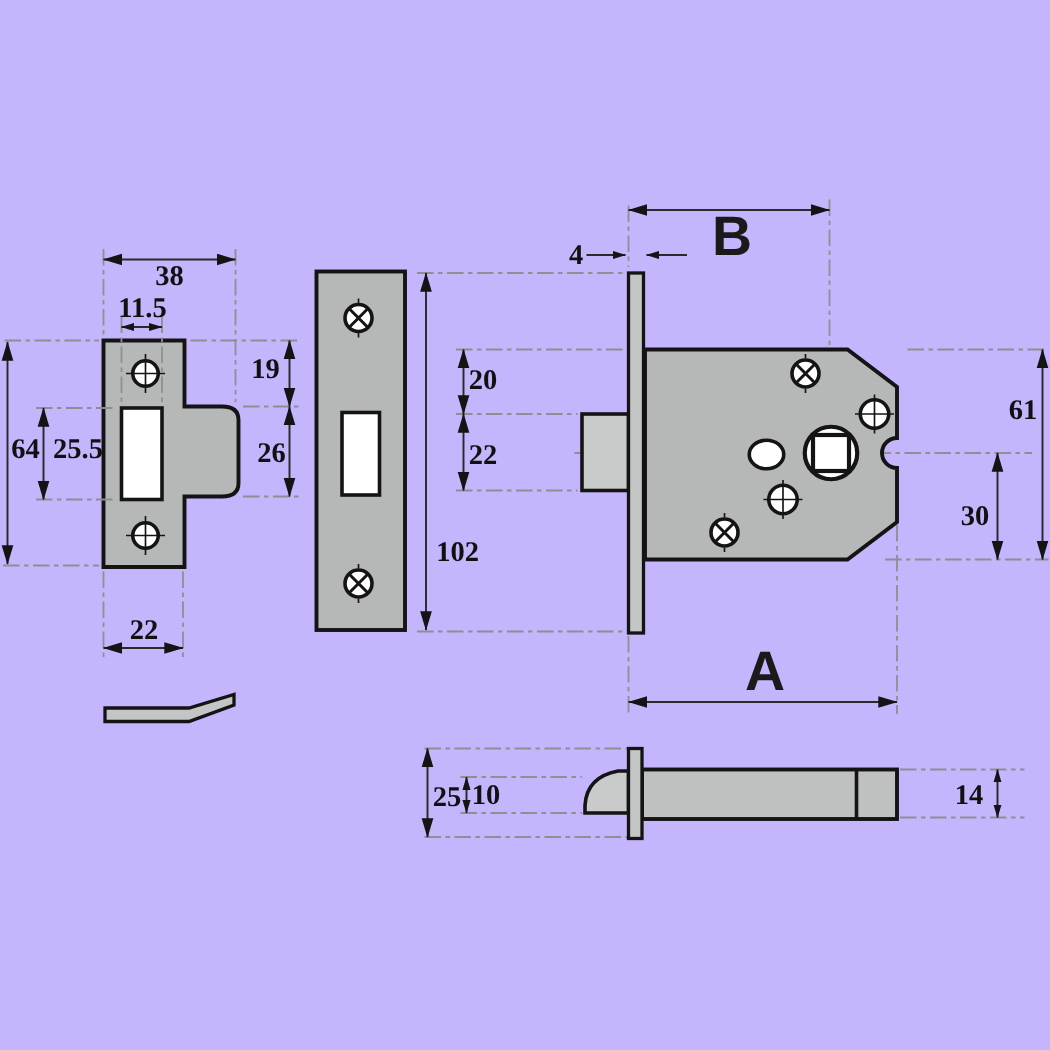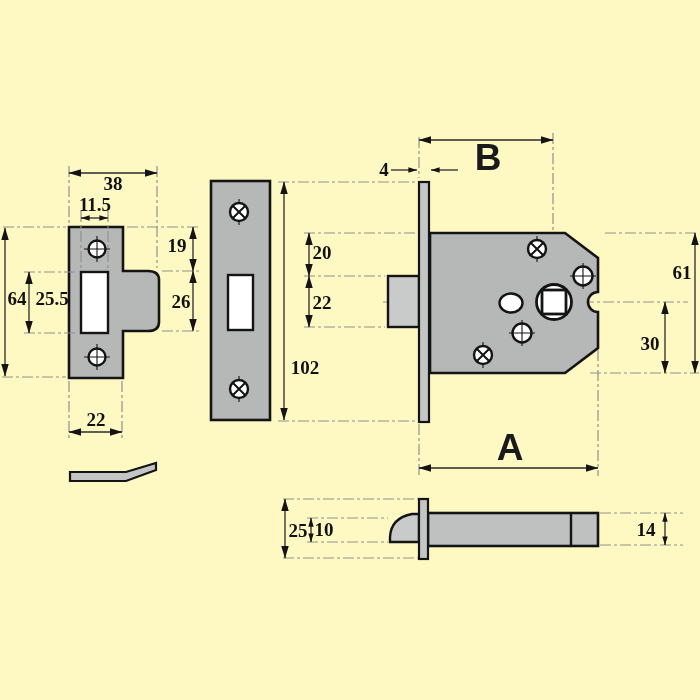--- a/index.html
+++ b/index.html
@@ -1,16 +1,16 @@
 <!DOCTYPE html>
 <html><head>
 <meta charset="utf-8">
 <style>
   html,body{margin:0;padding:0;background:#fff;}
-  .stage{width:700px;height:700px;background:#fef9c3;position:relative;font-family:"Liberation Sans",sans-serif;}
+  .stage{width:700px;height:700px;background:#c4b5fd;position:relative;font-family:"Liberation Sans",sans-serif;}
   .outline{fill:#b6b8b7;stroke:#141414;stroke-width:2.6;stroke-linejoin:miter;}
   .outline-light{fill:#c9cbca;stroke:#141414;stroke-width:2.4;}
   .strip{fill:#c4c6c5;stroke:#141414;stroke-width:2.2;}
   .hole{fill:#ffffff;stroke:#141414;stroke-width:2.4;}
   .hole-bold{fill:#ffffff;stroke:#141414;stroke-width:2.8;}
   .xmark{stroke:#141414;stroke-width:2;fill:none;}
   .cross{stroke:#141414;stroke-width:1.1;fill:none;}
   .thin{stroke:#141414;stroke-width:2.4;fill:none;}
   .dim{stroke:#2a2a2a;stroke-width:1.3;fill:none;}
   .ext{stroke:#8f8f8f;stroke-width:1.2;fill:none;stroke-dasharray:11 3 3 3;}

